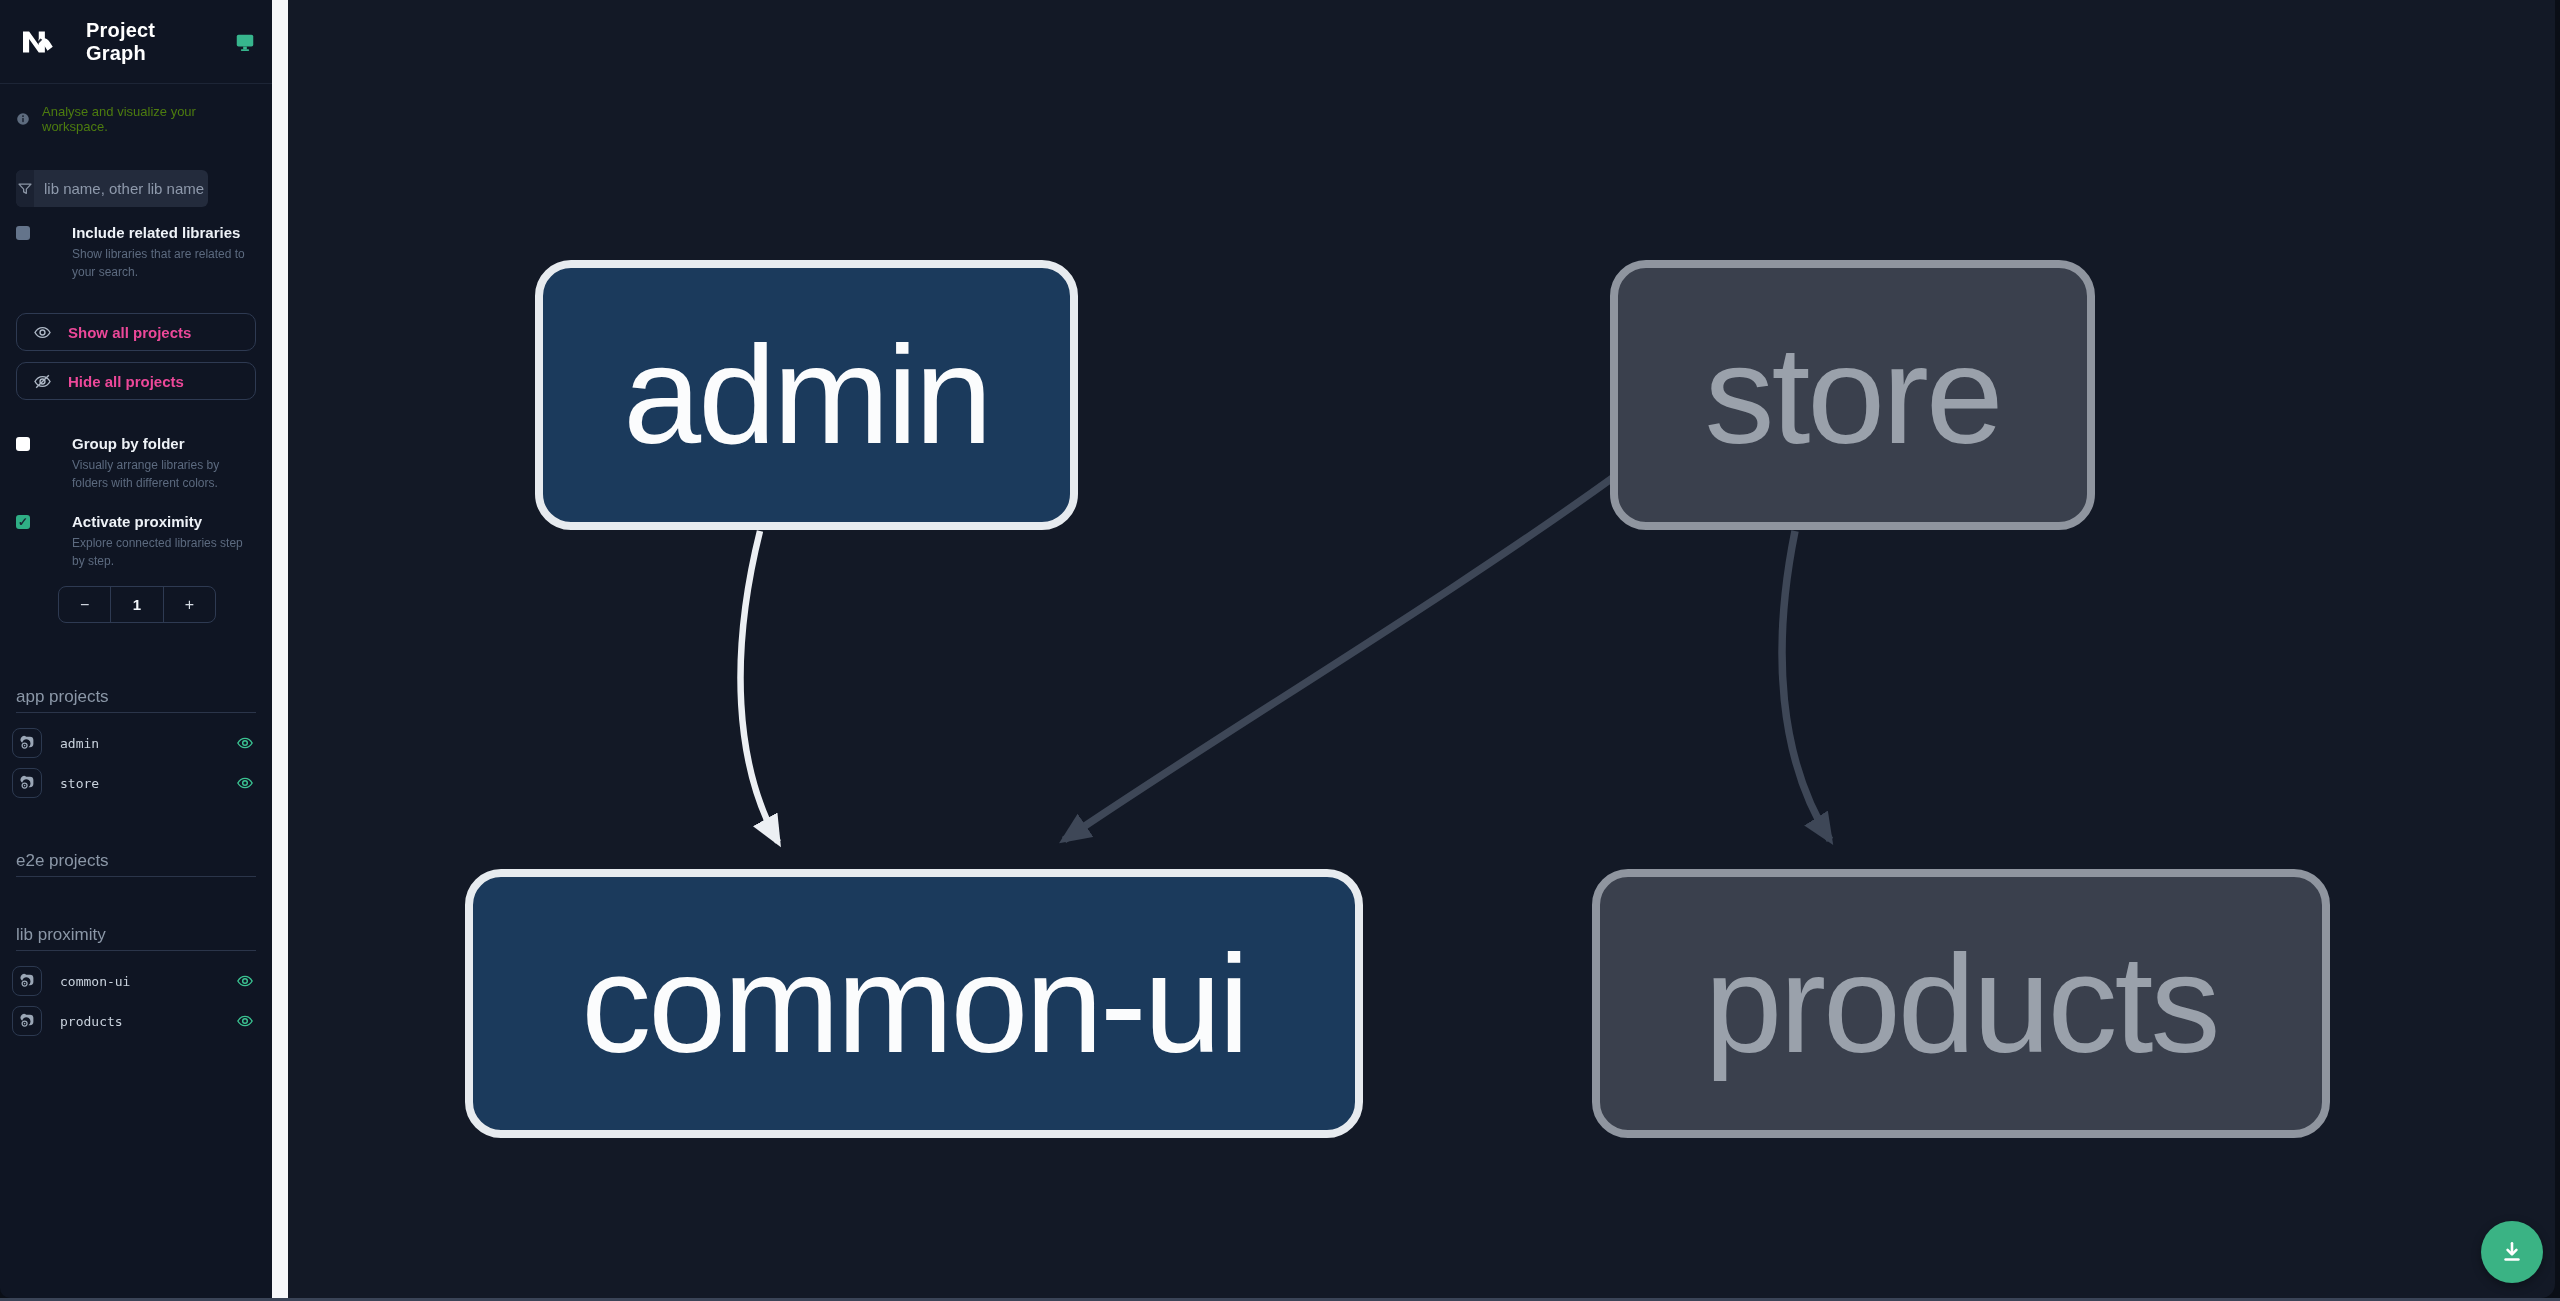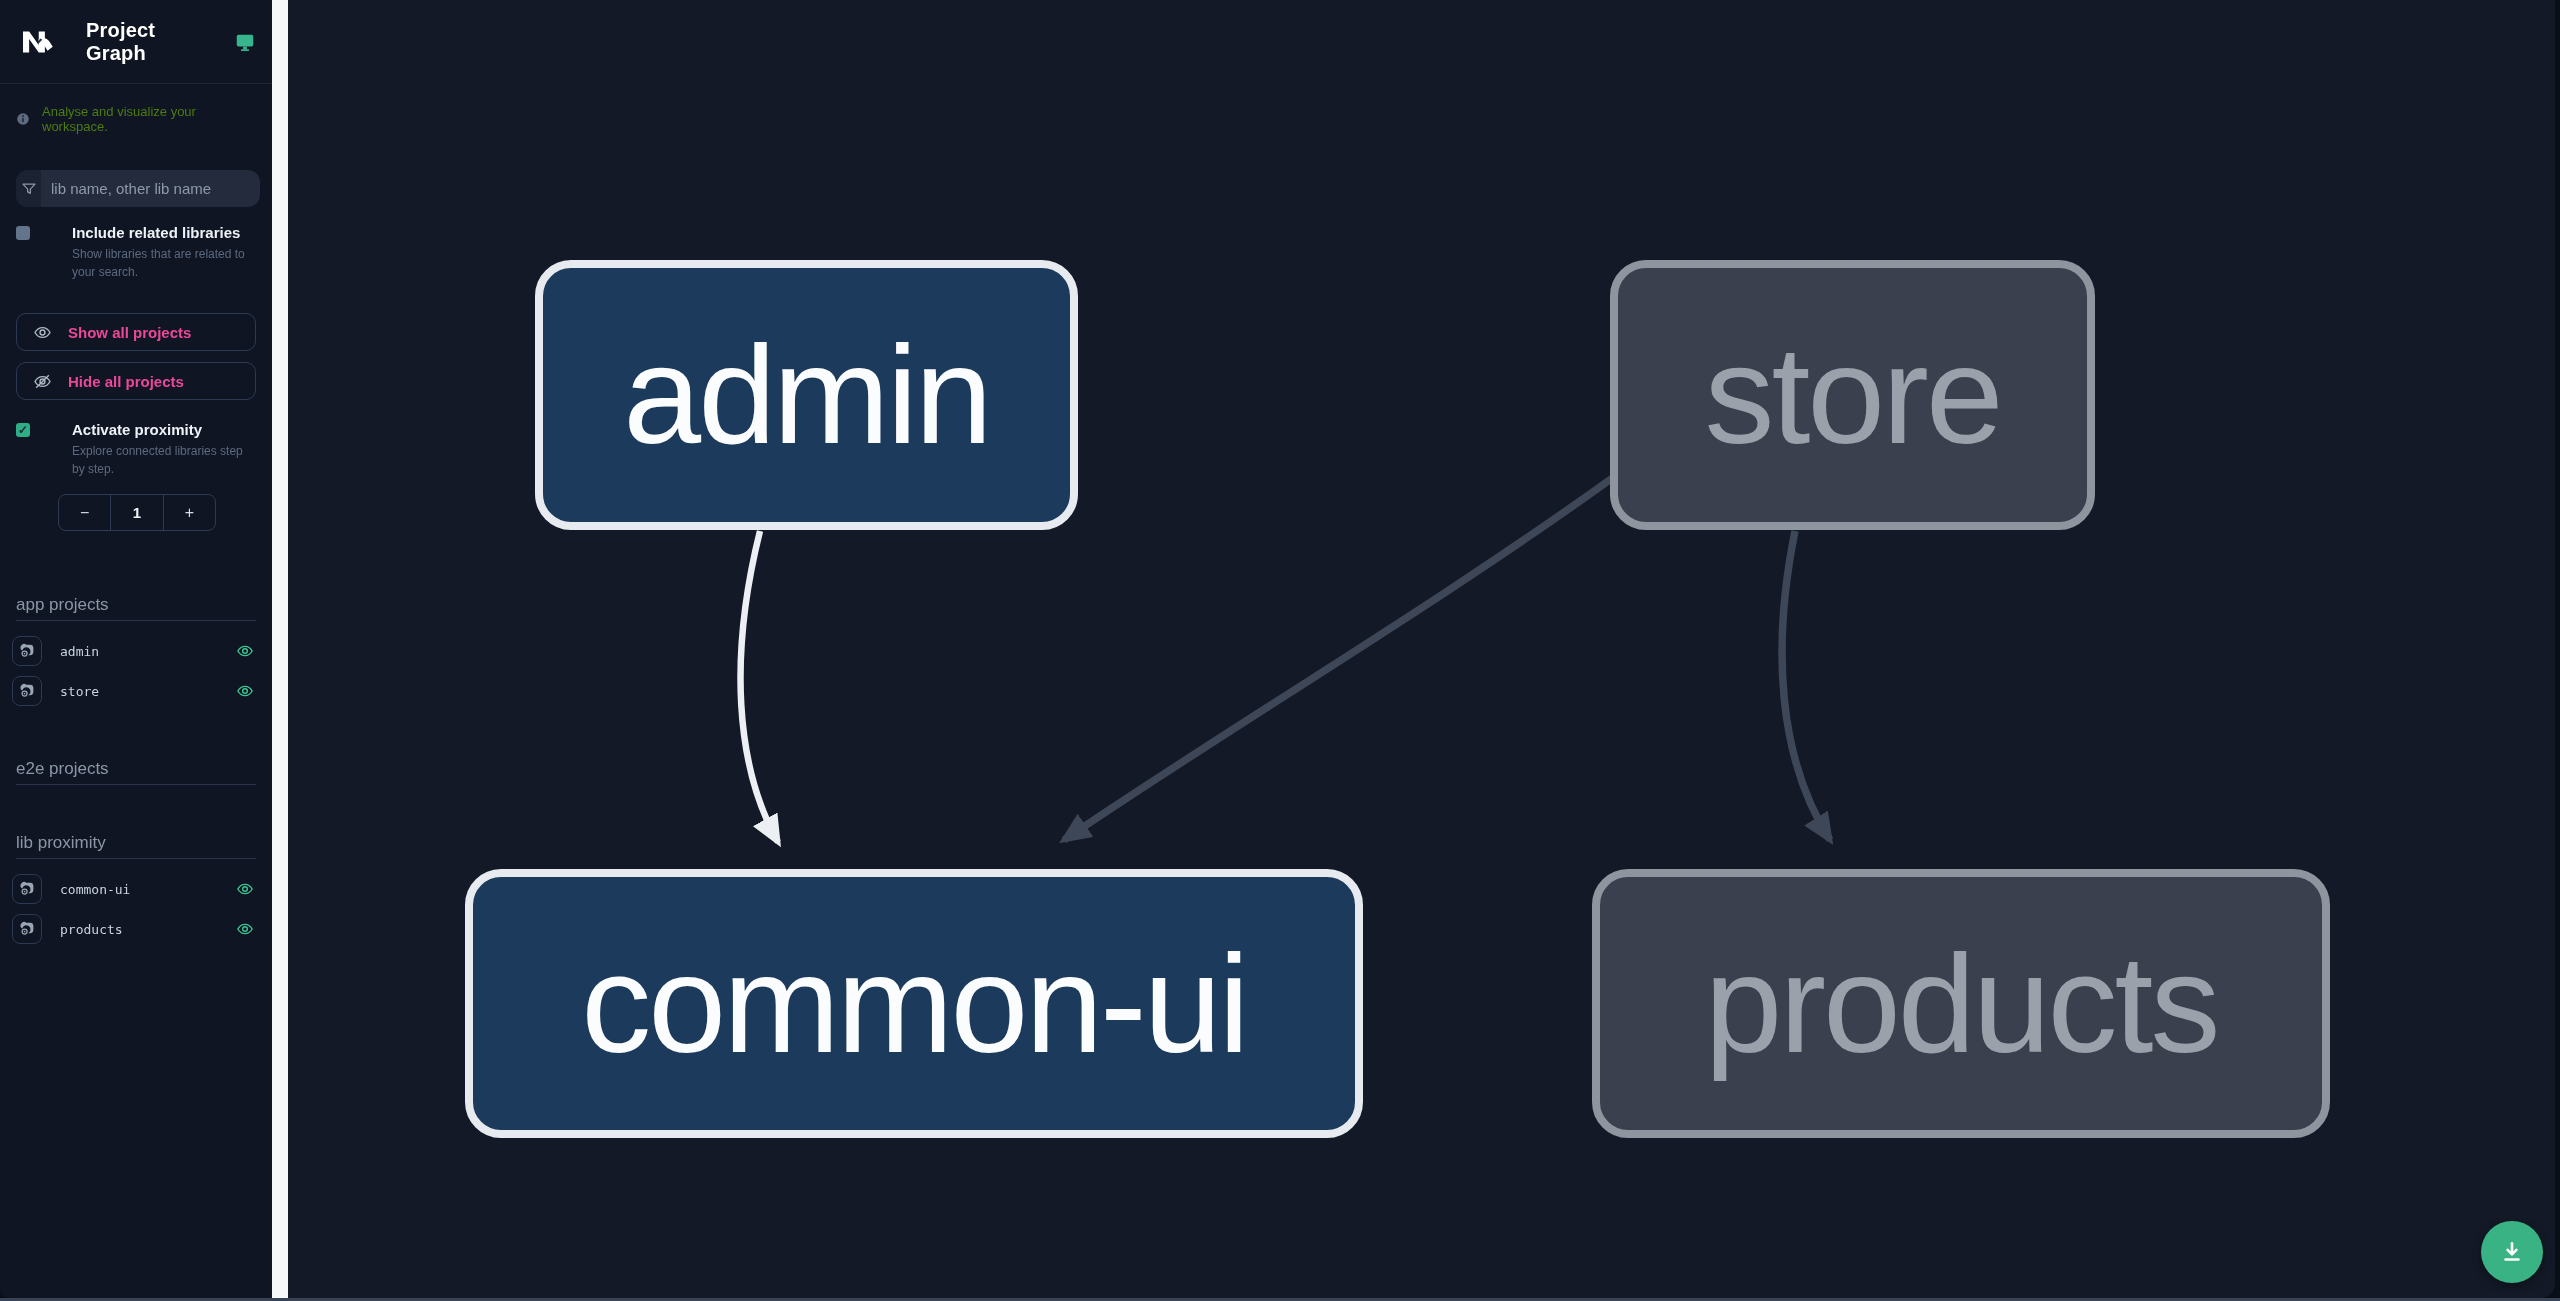--- a/index.html
+++ b/index.html
@@ -12,21 +12,21 @@
   .nx-logo { width:42px; height:42px; flex:0 0 auto; }
   .app-title { color:#ffffff; font-size:20px; font-weight:700; margin-left:28px; letter-spacing:.2px; }
   .monitor-btn { margin-left:24px; width:22px; height:22px; color:#37b58d; background:none; border:none; cursor:pointer; }
   .monitor-btn svg { width:22px; height:22px; display:block; }
 
   .side-body { padding:0 16px; }
   .tagline { display:flex; align-items:center; gap:12px; margin-top:20px; }
   .tagline .info-ic { width:14px; height:14px; color:#5d6b7e; flex:0 0 auto; }
   .tagline-text { color:#4d7c0f; font-size:13px; }
 
-  .filter-box { margin-top:36px; display:flex; align-items:stretch; width:244px; height:37px; border-radius:12px; overflow:hidden; background:#232b3c; }
+  .filter-box { margin-top:36px; display:flex; align-items:stretch; width:192px; height:37px; border-radius:6px; overflow:hidden; background:#232b3c; }
   .filter-lead { width:40px; background:#1b2232; display:flex; align-items:center; justify-content:center; color:#8b95a5; }
   .filter-lead svg { width:18px; height:18px; }
   .filter-input { flex:1; background:transparent; border:none; outline:none; padding:0 10px; font-size:15px; color:#e2e8f0; font-family:"Liberation Sans", sans-serif; }
   .filter-input::placeholder { color:#8e99ab; }
 
   .option { display:grid; grid-template-columns:14px 1fr; column-gap:42px; margin-top:16px; }
   .option .cb { width:14px; height:14px; border-radius:3px; margin-top:3px; position:relative; }
   .cb-gray { background:#64748b; }
   .cb-white { background:#ffffff; }
   .cb-green { background:#2fae85; display:flex; align-items:center; justify-content:center; }
@@ -132,20 +132,26 @@
 
       <button class="side-btn">
         <svg viewBox="0 0 24 24" fill="none" stroke="currentColor" stroke-width="1.8">
           <path d="M2.5 12S6 5.8 12 5.8 21.5 12 21.5 12 18 18.2 12 18.2 2.5 12 2.5 12Z"></path>
           <circle cx="12" cy="12" r="3.1"></circle>
           <line x1="4" y1="20" x2="20" y2="4"></line>
         </svg>
         <span>Hide all projects</span>
       </button>
 
+      <div class="option opt-group">
+        <span class="cb cb-white"></span>
+        <span class="opt-label">Group by folder</span>
+        <span class="opt-desc">Visually arrange libraries by
+folders with different colors.</span>
+      </div>
 
       <div class="option opt-prox">
         <span class="cb cb-green">
           <span class="tick">✓</span>
         </span>
         <span class="opt-label">Activate proximity</span>
         <span class="opt-desc">Explore connected libraries step
 by step.</span>
       </div>
 

